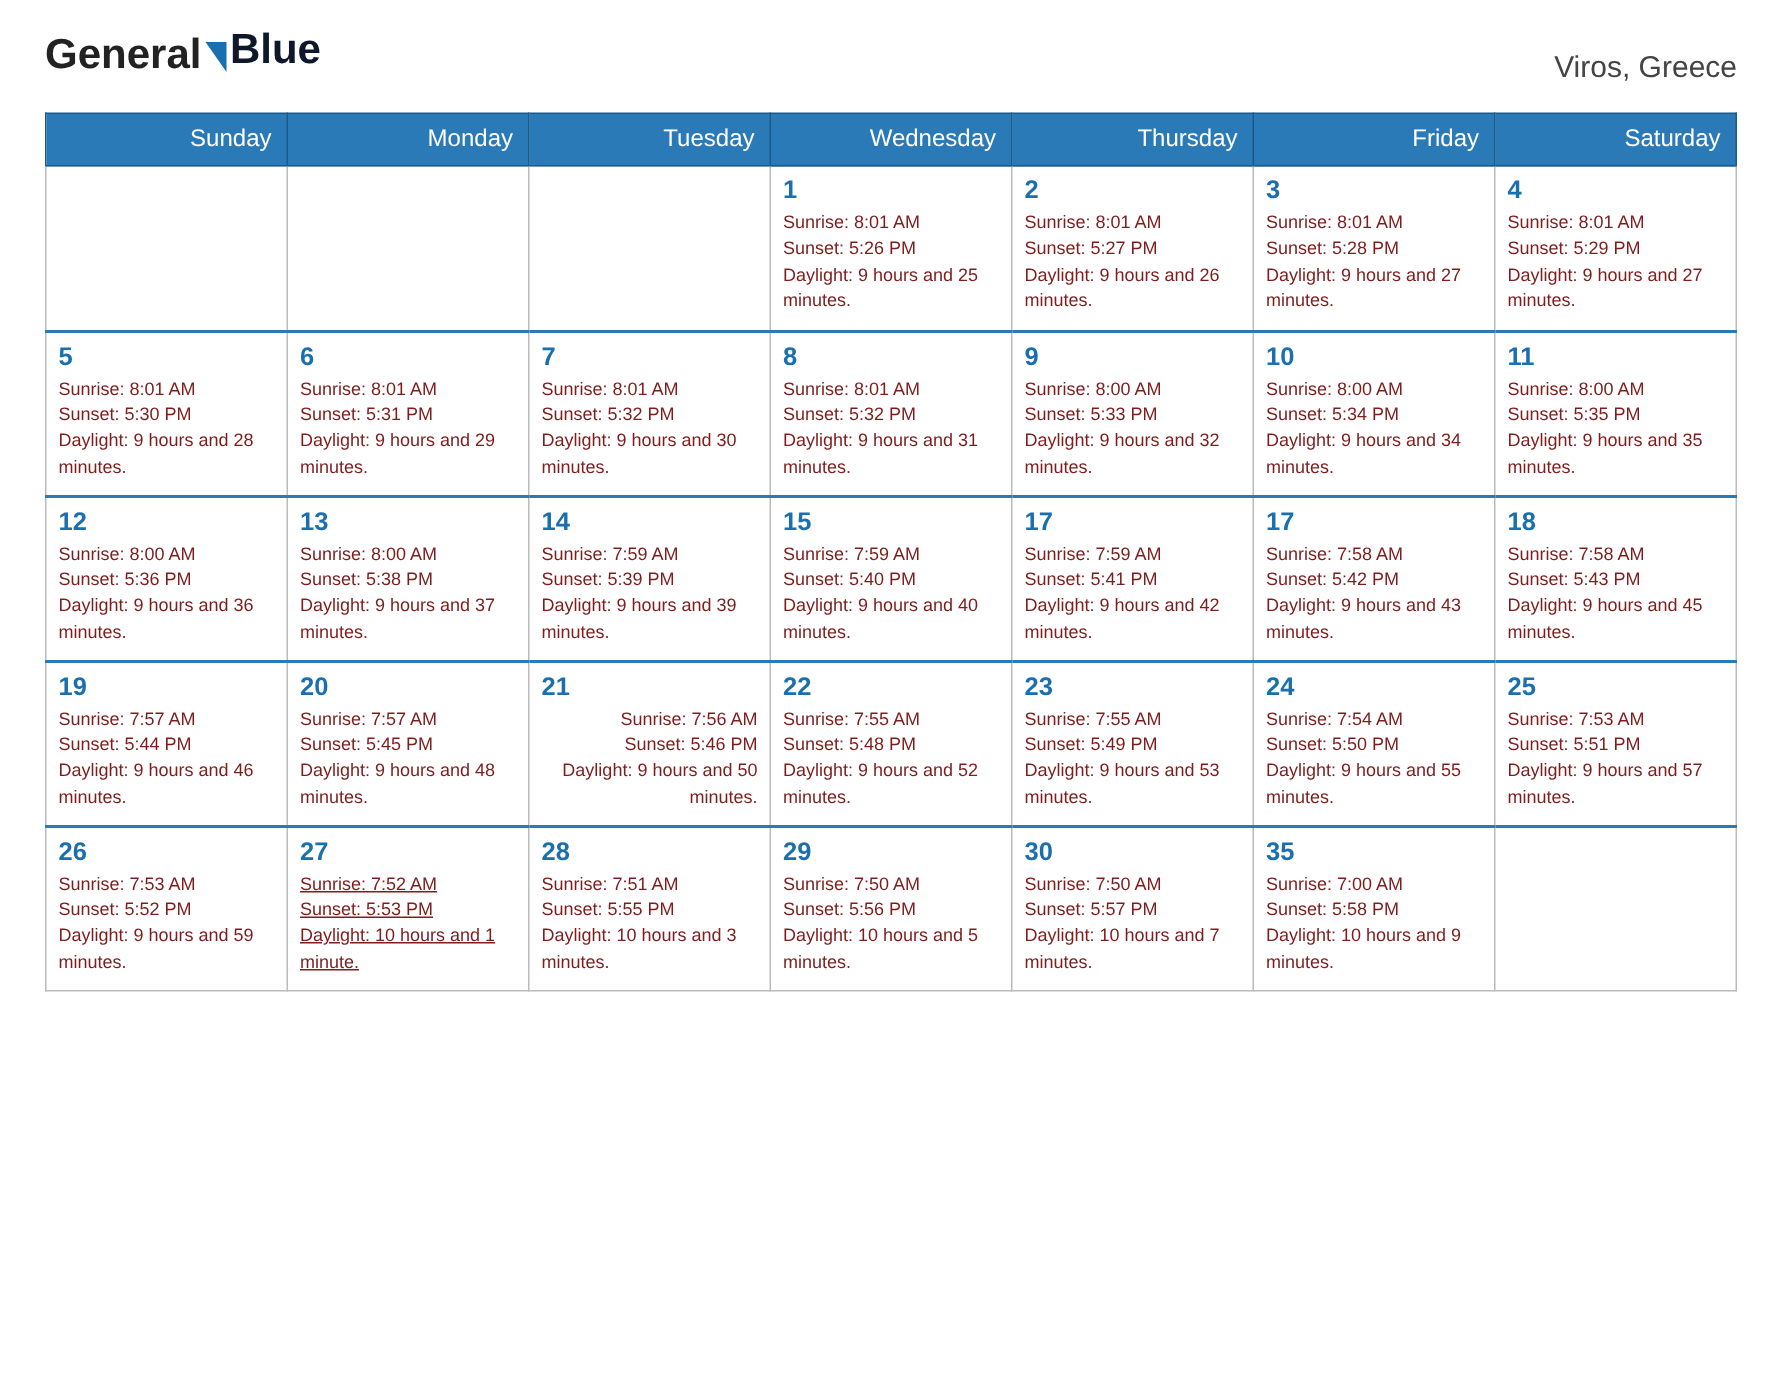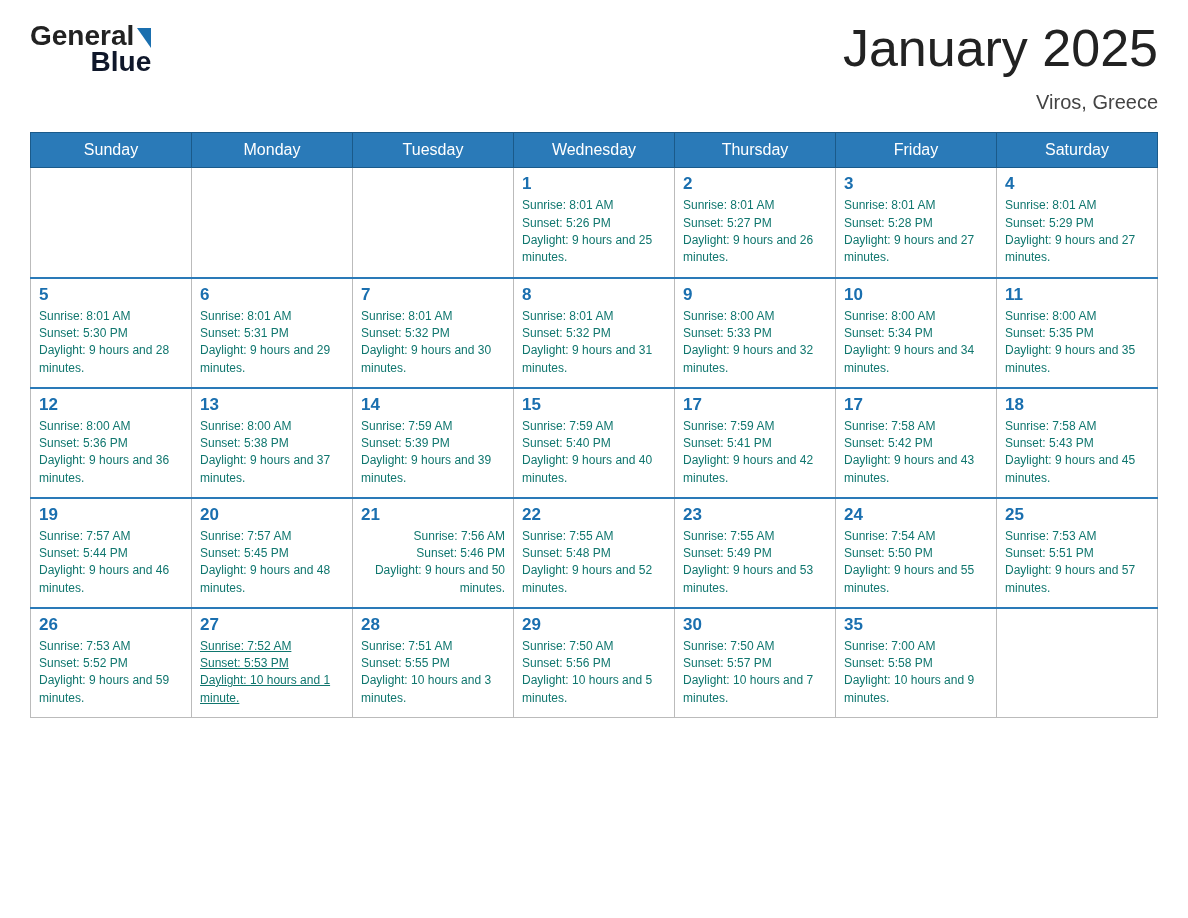--- a/index.html
+++ b/index.html
@@ -12,22 +12,22 @@
       padding: 20px 30px 30px 30px;
     }
     .header {
       display: flex;
       justify-content: space-between;
       align-items: flex-start;
       margin-bottom: 18px;
     }
     .logo {
       display: flex;
-      flex-direction: column;
-      align-items: flex-end;
+      flex-direction: row;
+      align-items: center;
     }
     .logo-top {
       display: flex;
       align-items: center;
     }
     .logo-general {
       font-size: 28px;
       font-weight: bold;
       color: #222;
     }
@@ -65,41 +65,41 @@
       width: 100%;
       border-collapse: collapse;
       border: 1px solid #999;
     }
     .calendar th {
       background-color: #2a7ab8;
       color: #fff;
       font-size: 16px;
       font-weight: normal;
       padding: 8px 10px;
-      text-align: center;
+      text-align: right;
       border: 1px solid #1a5a8a;
     }
     .calendar td {
       vertical-align: top;
       border: 1px solid #bbb;
       padding: 6px 8px;
       width: 14.28%;
       min-height: 90px;
       height: 110px;
     }
     .day-number {
       font-size: 17px;
       font-weight: bold;
       color: #1a6faf;
       display: block;
       margin-bottom: 3px;
     }
     .day-info {
       font-size: 12px;
-      color: #0f766e;
+      color: #7f1d1d;
       line-height: 1.45;
     }
     .empty-cell {
       background: #fff;
     }
     .row-border td {
       border-top: 2px solid #2a7ab8;
     }
   </style>
 </head>
@@ -107,21 +107,20 @@
 
 <div class="header">
   <div class="logo">
     <div class="logo-top">
       <span class="logo-general">General</span>
       <div class="logo-triangle"></div>
     </div>
     <span class="logo-bottom">Blue</span>
   </div>
   <div class="title-section">
-    <div class="main-title">January 2025</div>
     <div class="subtitle">Viros, Greece</div>
   </div>
 </div>
 
 <table class="calendar">
   <thead>
     <tr>
       <th>Sunday</th>
       <th>Monday</th>
       <th>Tuesday</th>

